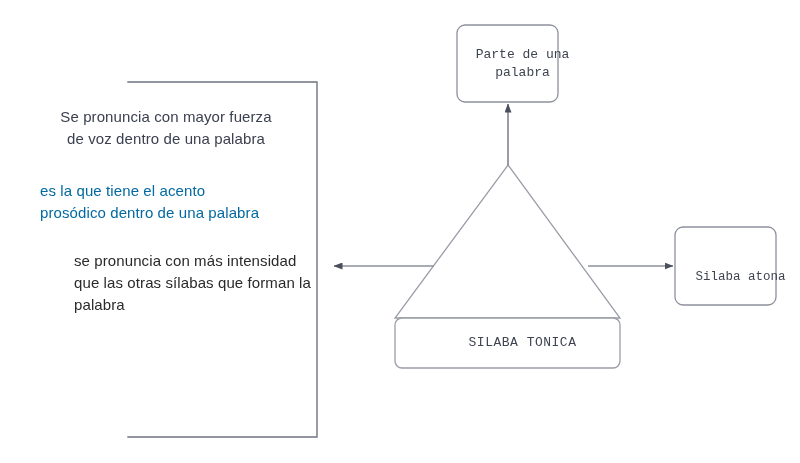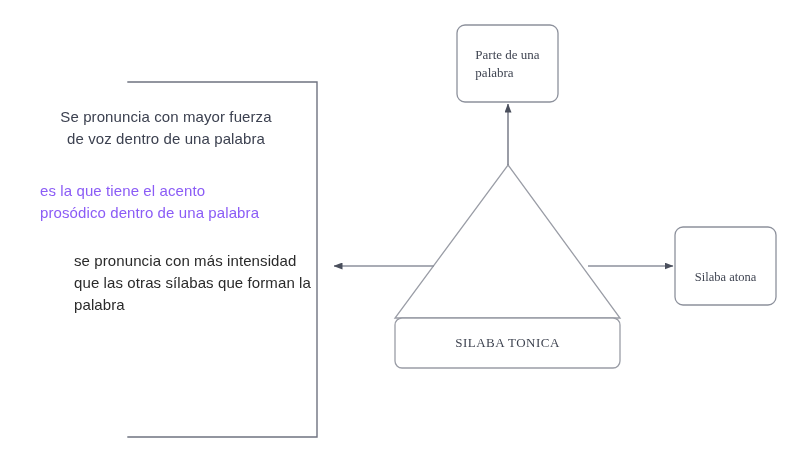--- a/index.html
+++ b/index.html
@@ -41,45 +41,46 @@
     left: 33px;
     top: 106px;
     width: 266px;
     color: #3c4150;
     text-align: center;
   }
   #note-2 {
     left: 40px;
     top: 180px;
     width: 262px;
-    color: #8b5cf6;
+    color: #0369a1;
     font-size: 15px;
   }
   #note-3 {
     left: 38px;
     top: 250px;
     width: 268px;
     color: #2a2a2a;
     font-size: 15px;
     margin-left: 36px;
   }
 
   
   .node-label {
     position: absolute;
     display: flex;
     align-items: center;
     justify-content: center;
-    text-align: left;
+    text-align: center;
     color: #3f4451;
-    font-family: Liberation Serif, serif;
+    font-family: Liberation Mono, monospace;
     font-size: 13px;
     line-height: 1.35;
     white-space: pre-line;
     pointer-events: none;
+    padding-left: 15px;
   }
   #label-parte {
     left: 457px;
     top: 25px;
     width: 101px;
     height: 77px;
   }
   #label-atona {
     left: 675px;
     top: 227px;

